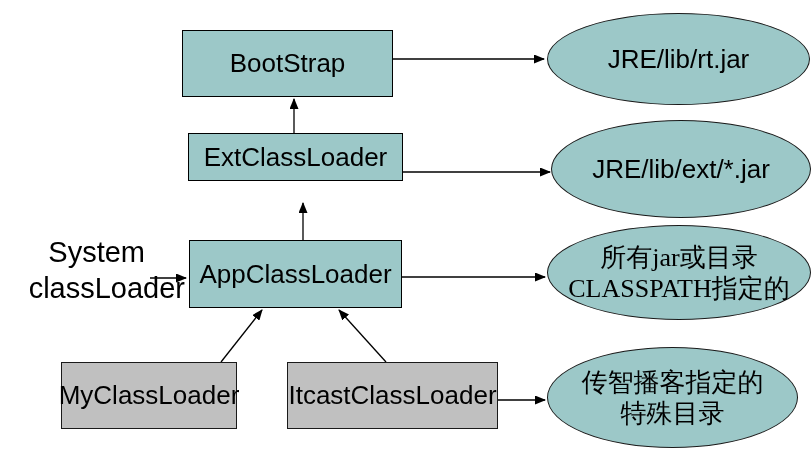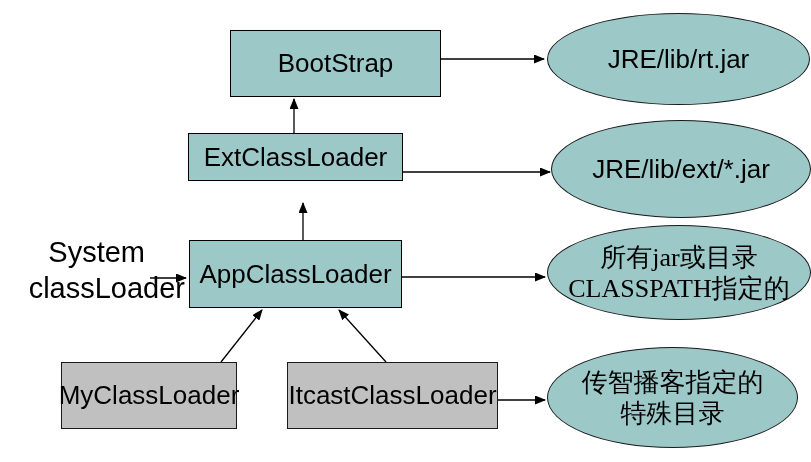--- a/index.html
+++ b/index.html
@@ -34,21 +34,21 @@
     display: flex;
     flex-direction: column;
     align-items: center;
     justify-content: center;
     font-size: 26px;
     line-height: 31px;
     text-align: center;
     white-space: nowrap;
   }
   .ellipse.cjk { font-family: "Liberation Serif", "DejaVu Serif", serif; }
-  #node-bootstrap { left: 182px; top: 30px;  width: 211px; height: 67px; margin-left: 48px; }
+  #node-bootstrap { left: 182px; top: 30px;  width: 211px; height: 67px; }
   #node-ext       { left: 188px; top: 133px; width: 215px; height: 48px; }
   #node-app       { left: 189px; top: 240px; width: 213px; height: 68px; }
   #node-my        { left: 61px;  top: 362px; width: 176px; height: 67px; }
   #node-itcast    { left: 287px; top: 362px; width: 211px; height: 67px; text-align: right; }
   #ellipse-rt        { left: 547px; top: 13px;  width: 263px; height: 92px; }
   #ellipse-extjar    { left: 551px; top: 120px; width: 260px; height: 98px; }
   #ellipse-classpath { left: 547px; top: 225px; width: 264px; height: 95px; }
   #ellipse-special   { left: 547px; top: 347px; width: 251px; height: 101px; }
   #side-label {
     position: absolute;

